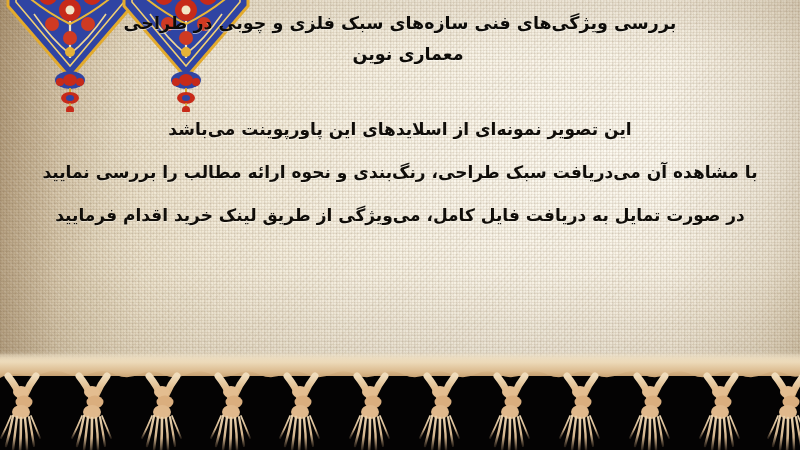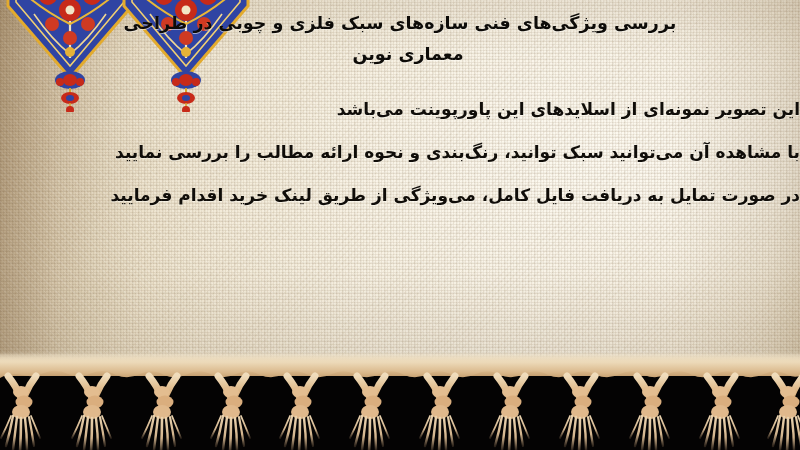--- a/index.html
+++ b/index.html
@@ -68,24 +68,24 @@
     font-weight: 700;
     line-height: 31px;
     letter-spacing: 0px;
     text-shadow: 0 1px 0 rgba(255,253,246,0.55);
     z-index: 6;
   }
   .title .l2 { display: block; padding-left: 16px; }
 
   .body-block {
     position: absolute;
-    top: 88px;
-    left: 0;
-    width: 800px;
-    text-align: right;
+    top: 108px;
+    left: 0;
+    width: 800px;
+    text-align: center;
     z-index: 6;
   }
   .body-line {
     color: #100d09;
     font-size: 17px;
     font-weight: 700;
     line-height: 43px;
     text-shadow: 0 1px 0 rgba(255,253,246,0.5);
     white-space: nowrap;
   }
@@ -212,21 +212,21 @@
     </g>
   </svg>
 
   <div class="title">
     <span class="l1">بررسی ویژگی‌های فنی سازه‌های سبک فلزی و چوبی در طراحی</span>
     <span class="l2">معماری نوین</span>
   </div>
 
   <div class="body-block">
     <div class="body-line">این تصویر نمونه‌ای از اسلایدهای این پاورپوینت می‌باشد</div>
-    <div class="body-line">با مشاهده آن می‌توانید سبک توانید، رنگ‌بندی و نحوه ارائه مطالب را بررسی نمایید</div>
+    <div class="body-line">با مشاهده آن می‌دریافت سبک طراحی، رنگ‌بندی و نحوه ارائه مطالب را بررسی نمایید</div>
     <div class="body-line">در صورت تمایل به دریافت فایل کامل، می‌ویژگی از طریق لینک خرید اقدام فرمایید</div>
   </div>
 
   <div class="black-band"></div>
 
   <svg class="fringe-row" viewBox="0 0 800 98">
     <defs>
       <linearGradient id="selv" x1="0" y1="0" x2="0" y2="1">
         <stop offset="0%" stop-color="#efe3cb" stop-opacity="0"></stop>
         <stop offset="40%" stop-color="#ecd9b8"></stop>

